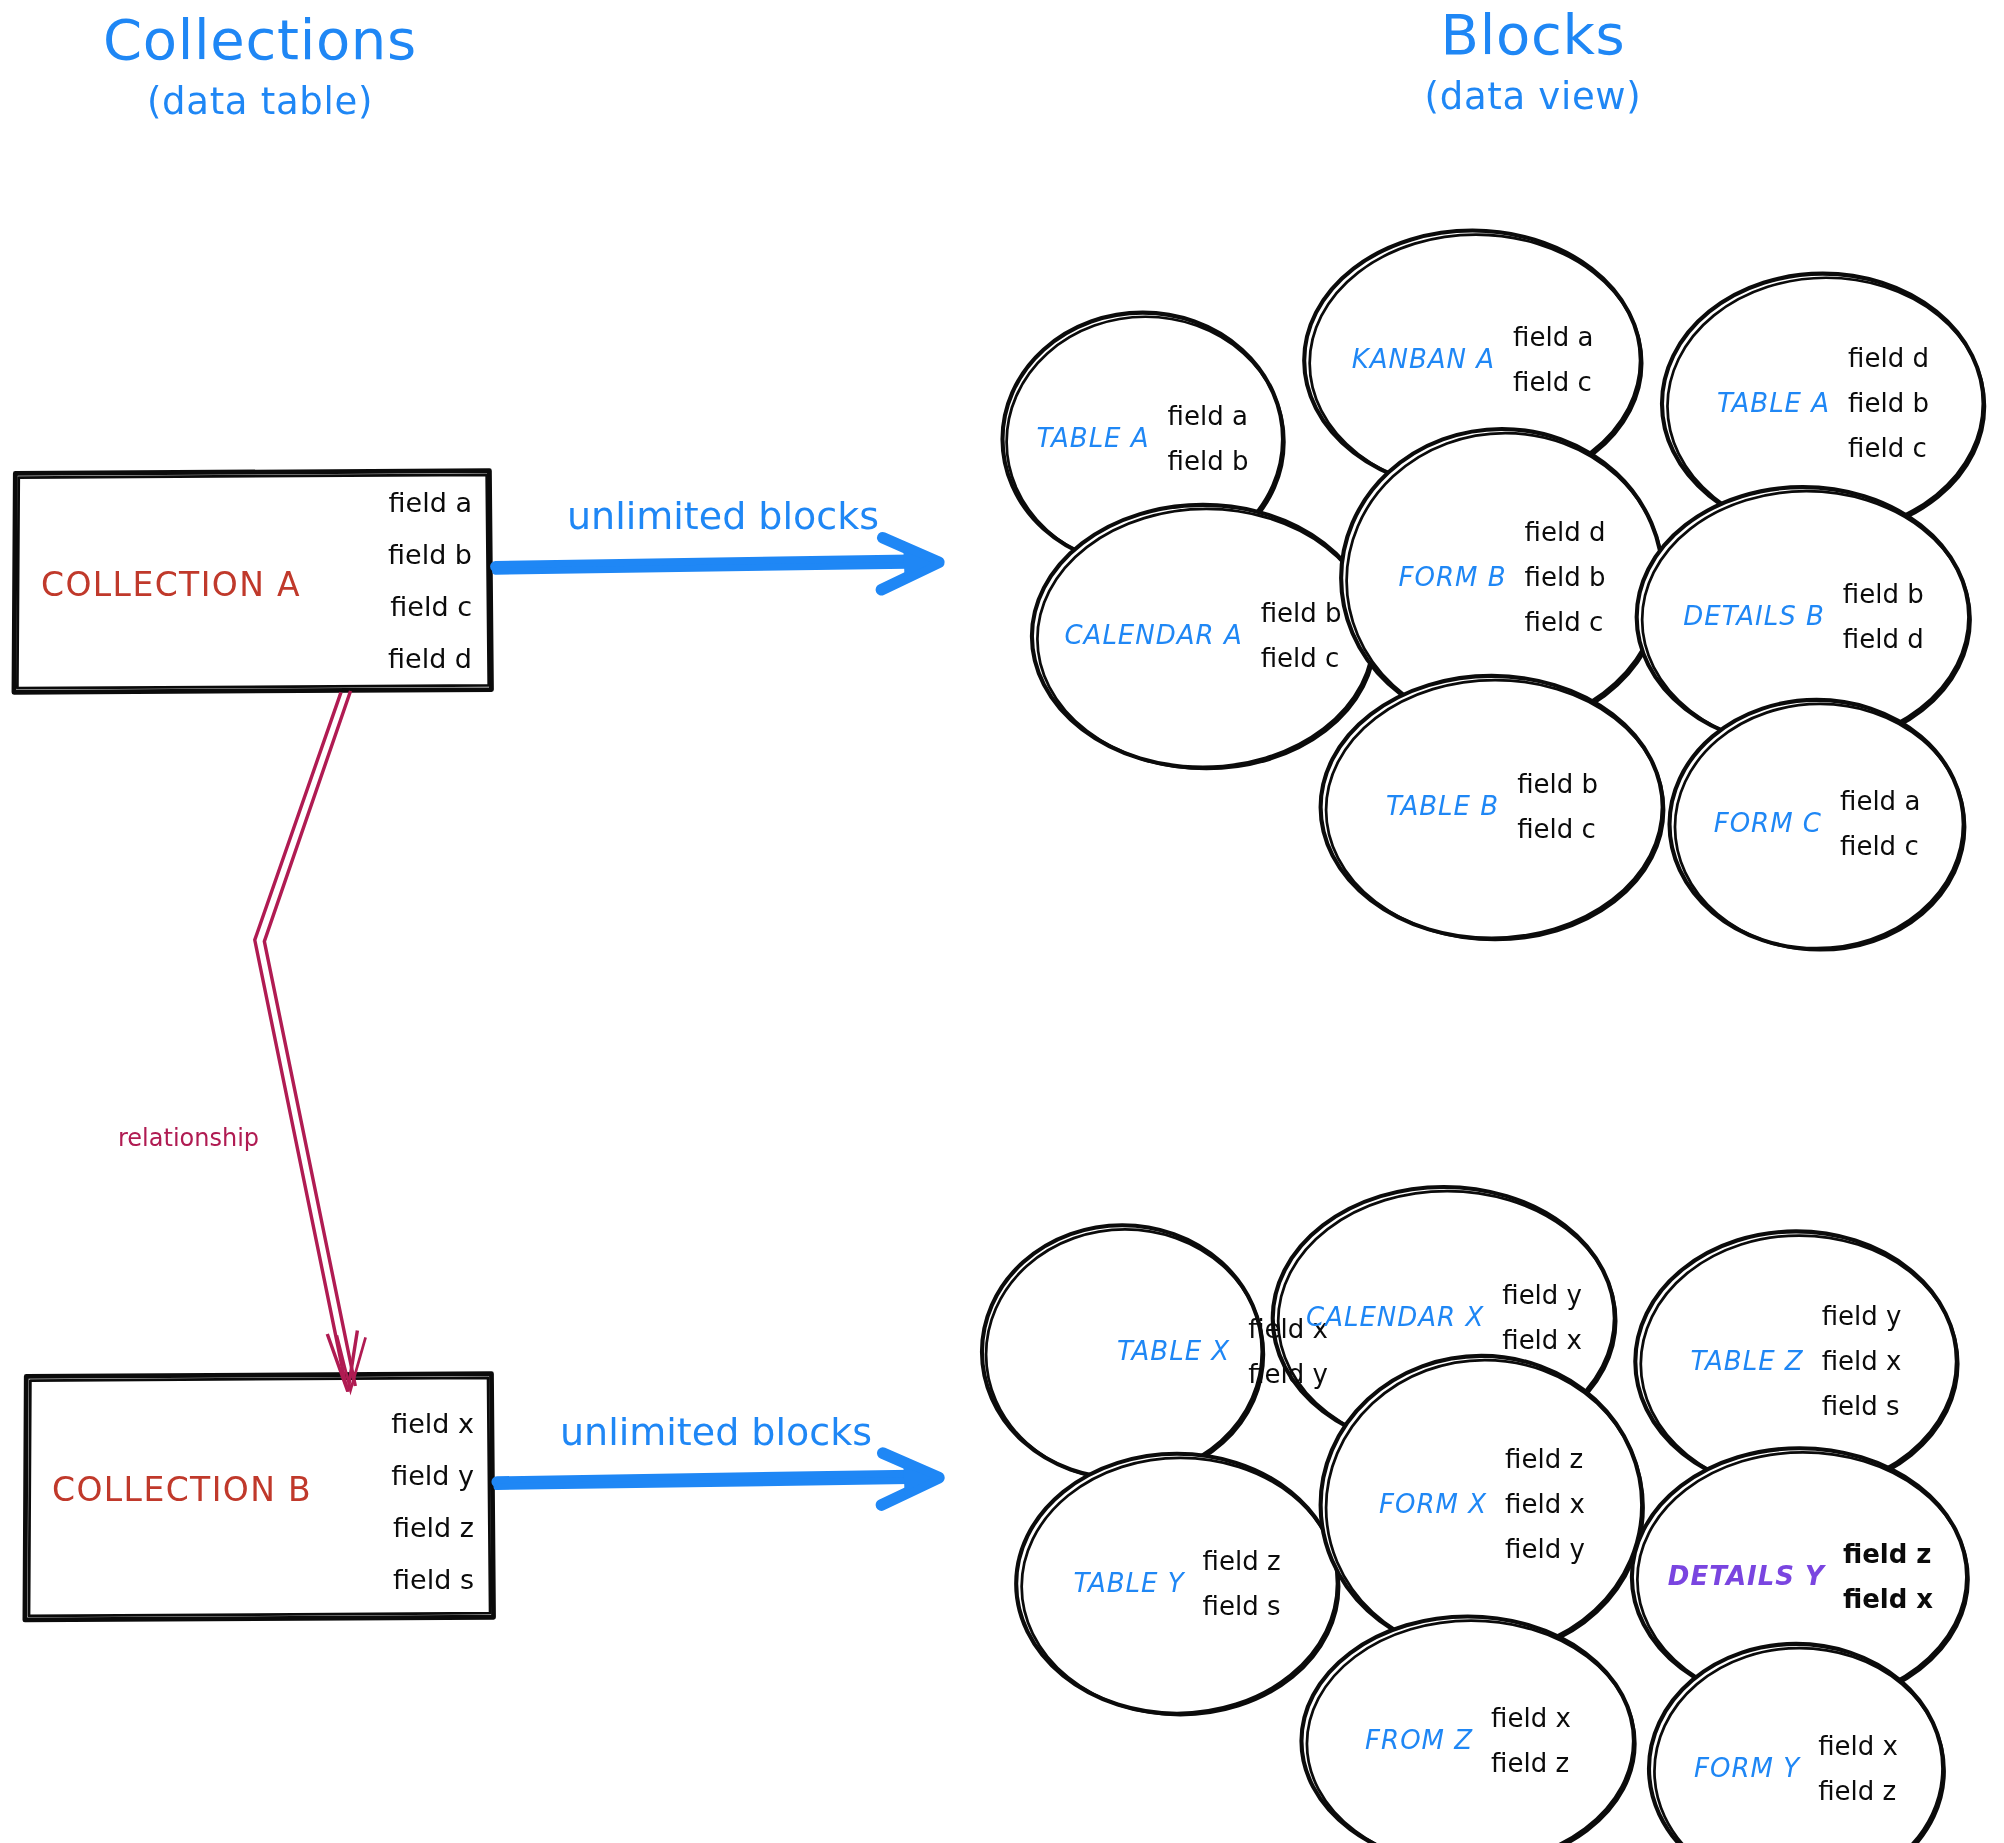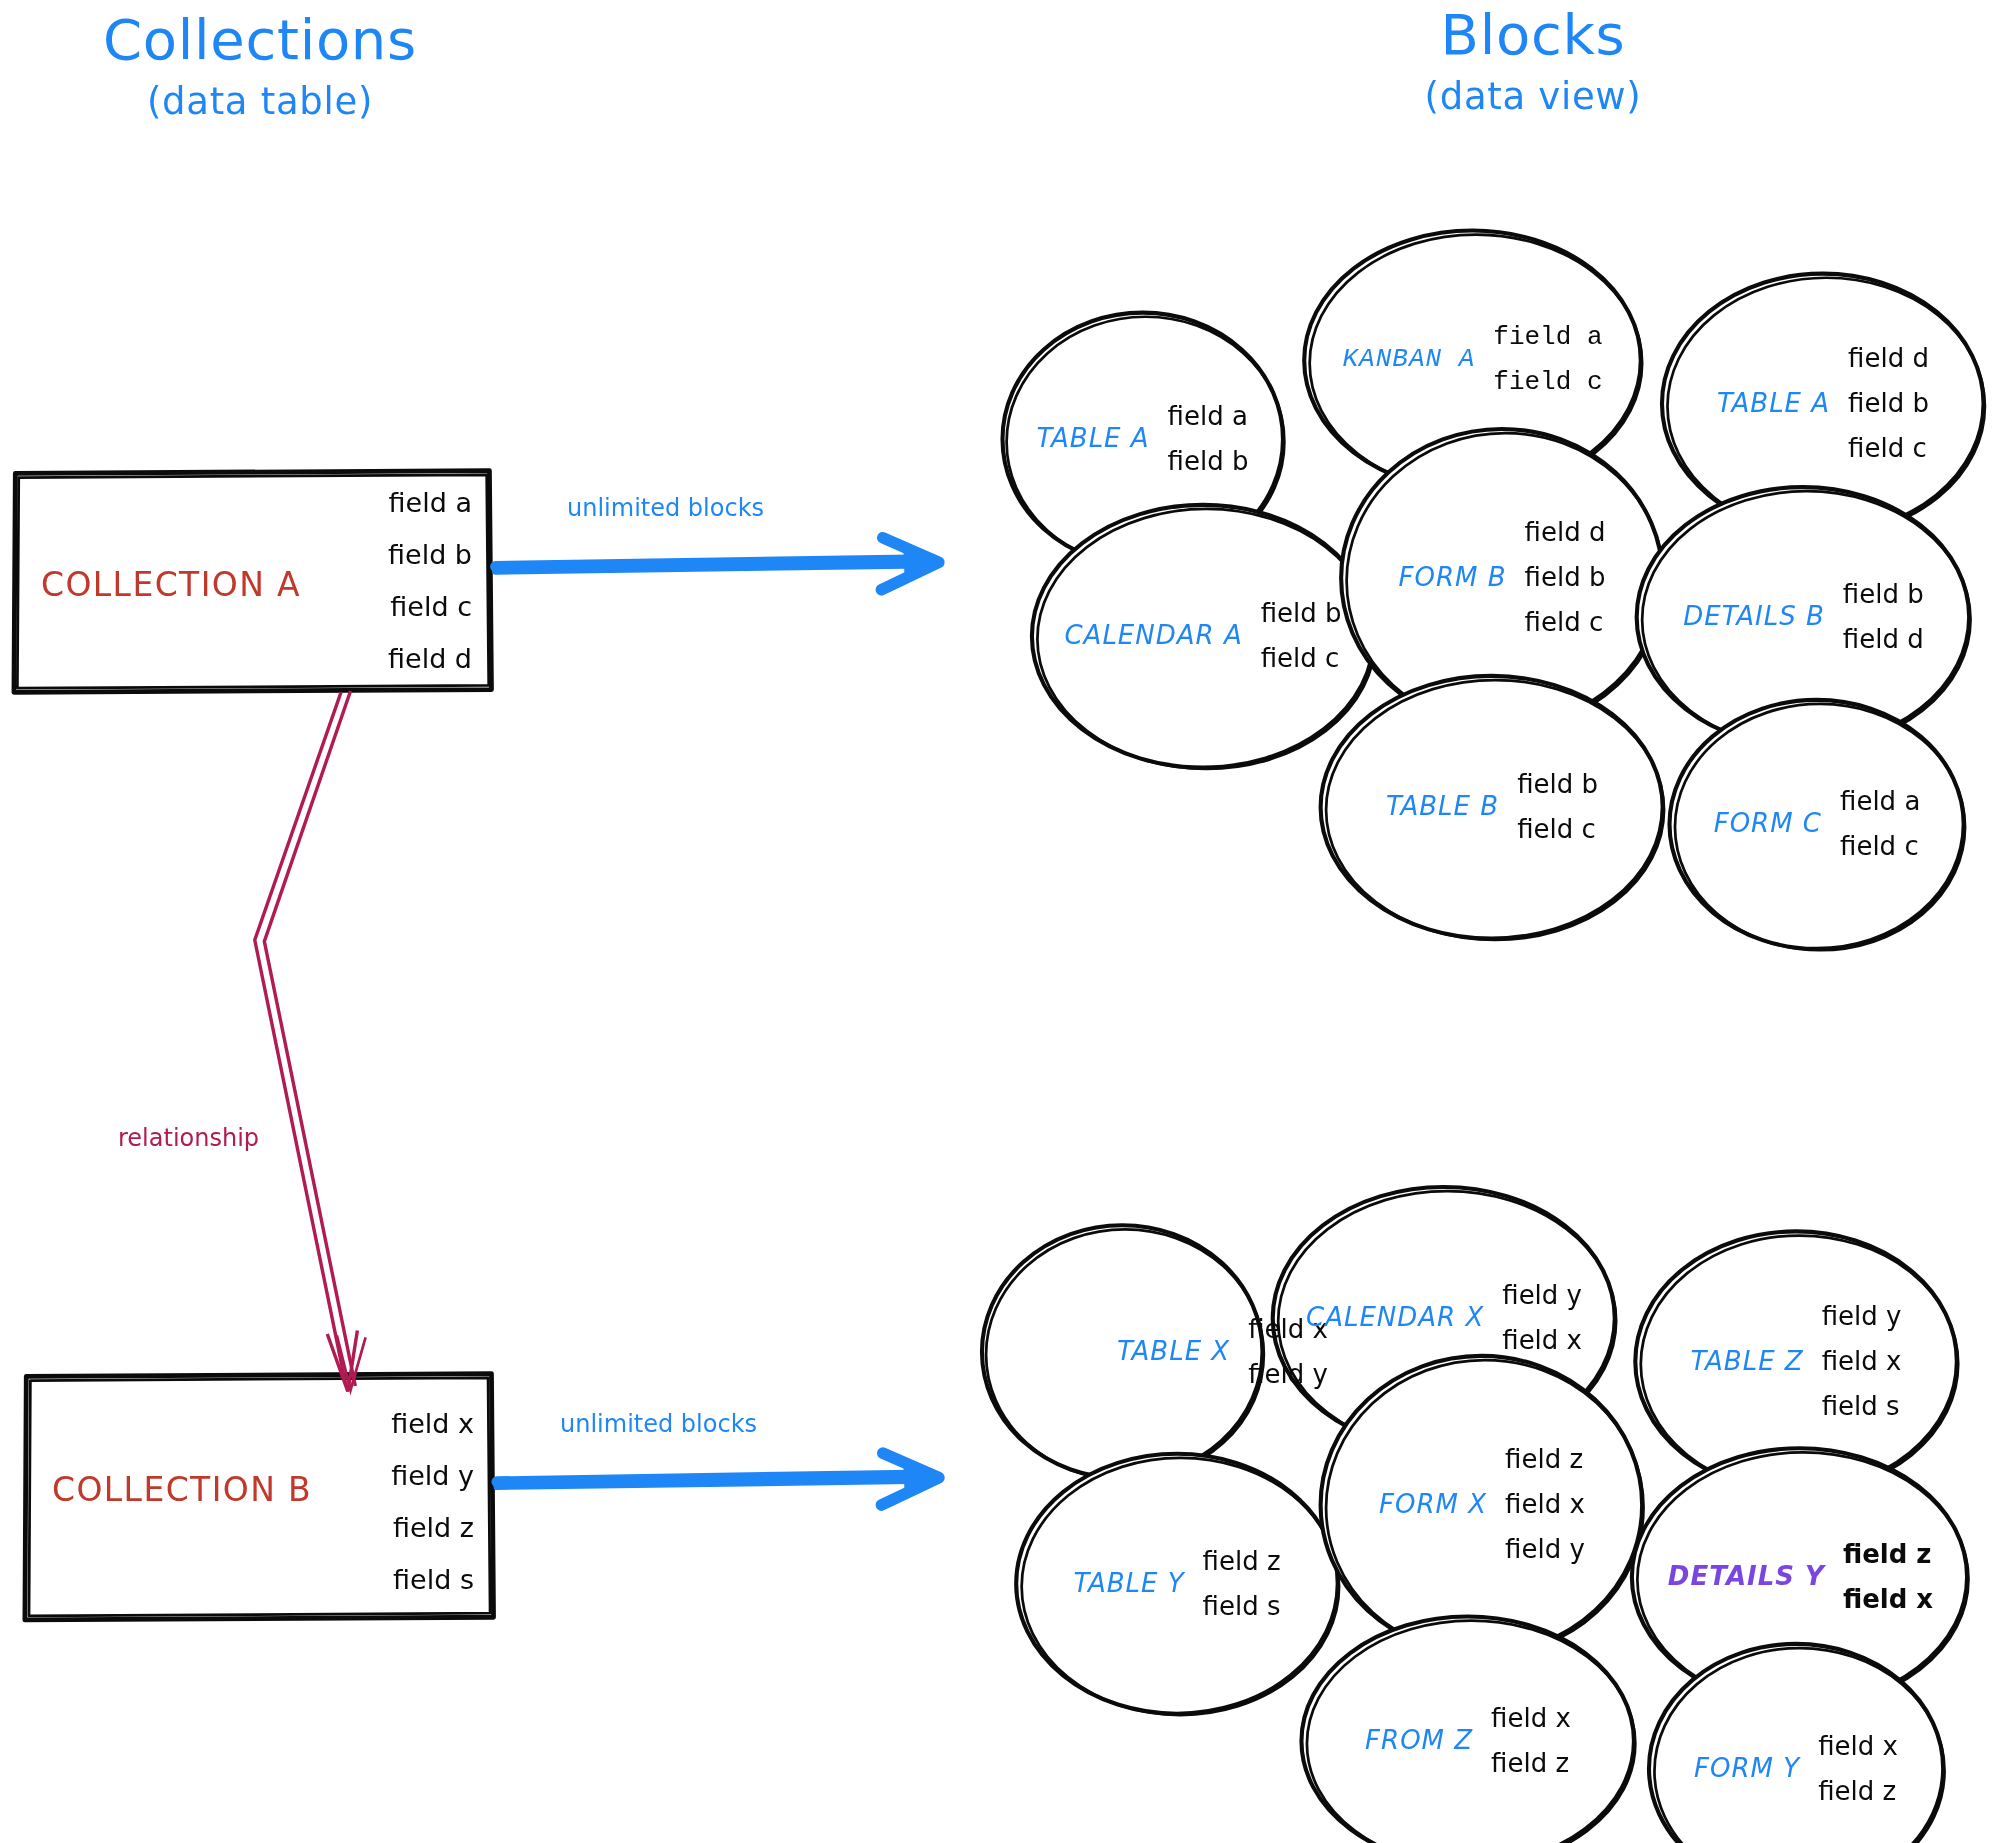--- a/index.html
+++ b/index.html
@@ -69,21 +69,21 @@
     line-height: 1.0;
   }
   .collection .coll-fields div {
     margin-bottom: 25px;
   }
 
   
   .arrow-label {
     position: absolute;
     color: #1f87f5;
-    font-size: 24px;
+    font-size: 38px;
     white-space: nowrap;
   }
   .rel-label {
     position: absolute;
     color: #b01b52;
     font-size: 24px;
     white-space: nowrap;
   }
 
   
@@ -248,21 +248,21 @@
     <div class="block" style="left:1002px; top:381px; width:281px; height:116px;">
       <div class="block-inner">
         <span class="block-label">TABLE A</span>
         <span class="block-fields">
           <div>field a</div>
           <div>field b</div>
         </span>
       </div>
     </div>
 
-    <div class="block" style="left:1304px; top:302px; width:337px; height:116px;font-family:Liberation Mono, monospace;">
+    <div class="block" style="left:1304px; top:302px; width:337px; height:116px;">
       <div class="block-inner">
         <span class="block-label">KANBAN A</span>
         <span class="block-fields">
           <div>field a</div>
           <div>field c</div>
         </span>
       </div>
     </div>
 
     <div class="block" style="left:1662px; top:324px; width:322px; height:160px;">

